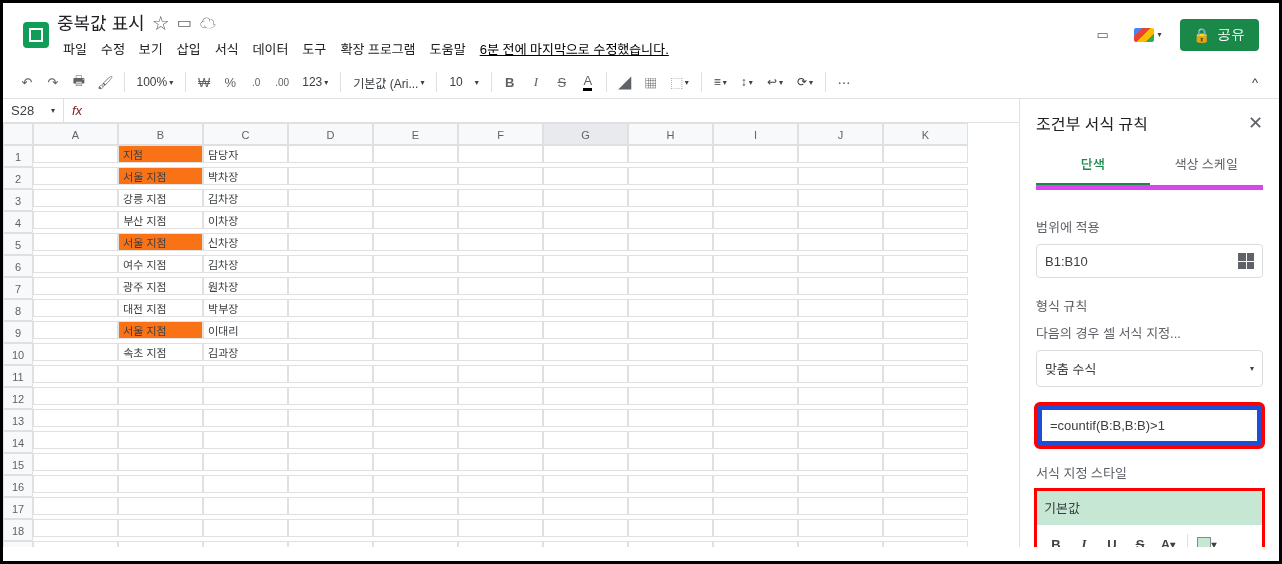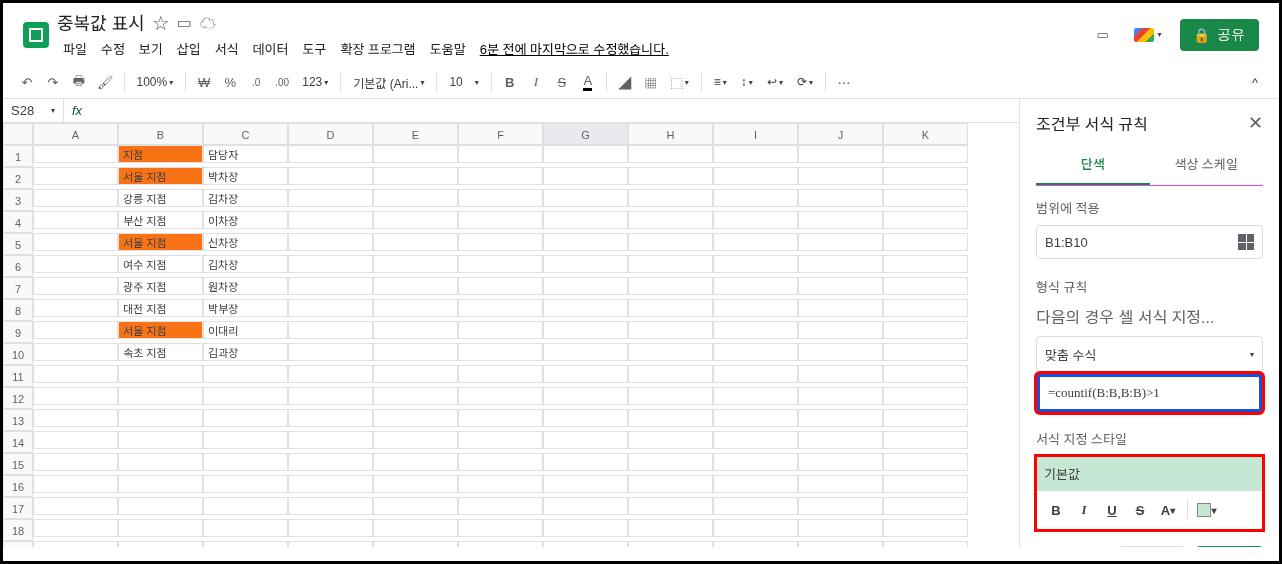--- a/index.html
+++ b/index.html
@@ -27,47 +27,47 @@
     .tb-dropdown { display: flex; align-items: center; gap: 2px; padding: 0 6px; height: 24px; cursor: pointer; border-radius: 2px; font-size: 12px; }
     .caret { font-size: 8px; }
     .toolbar-spacer { flex: 1; }
     .collapse-btn { width: 24px; height: 24px; display: flex; align-items: center; justify-content: center; cursor: pointer; }
     
     .main { display: flex; height: calc(100% - 110px); }
     
     .sheet-area { flex: 1; display: flex; flex-direction: column; overflow: hidden; }
     .namebox-row { display: flex; align-items: center; border-bottom: 1px solid #e0e0e0; }
     .namebox { width: 61px; padding: 4px 8px; border-right: 1px solid #e0e0e0; display:flex; align-items:center; justify-content:space-between; cursor:pointer; }
-    .fx { padding: 0 8px; color: #14532d; font-style: italic; }
+    .fx { padding: 0 8px; color: #7f1d1d; font-style: italic; }
     .formula-bar { flex:1; padding: 4px; }
     
     .grid-wrap { flex: 1; overflow: auto; position: relative; }
     .grid { display: grid; grid-template-columns: 30px repeat(11, 85px); }
     .col-head, .row-head { background: #f8f9fa; border: 0.5px solid #e0e0e0; text-align: center; font-size: 11px; color: #5f6368; height: 22px; line-height: 22px; position: sticky; }
     .col-head { top: 0; }
     .corner { background: #f8f9fa; border: 0.5px solid #e0e0e0; height: 22px; position: sticky; top: 0; left: 0; }
     .row-head { left: 0; width: 30px; }
     .col-sel { background: #e8eaed; }
     .cell { border: 0.5px solid #e0e0e0; height: 18px; padding: 0 4px; font-size: 11px; line-height: 18px; overflow: hidden; white-space: nowrap; }
     .cell.hl { background: #f97316; }
     
     .side-panel { width: 260px; border-left: 1px solid #e0e0e0; padding: 12px 16px; overflow-y: auto; position: relative; }
     .panel-header { display: flex; justify-content: space-between; align-items: center; margin-bottom: 9px; }
     .panel-title { font-size: 16px; color: #202124; }
     .close-x { cursor: pointer; color: #5f6368; font-size: 18px; }
-    .tabs { display: flex; border-bottom: 1px solid #d946ef; margin-bottom: 12px; }
+    .tabs { display: flex; border-bottom: 5px solid #d946ef; margin-bottom: 27px; }
     .tab { flex: 1; text-align: center; padding: 10px 0; font-size: 13px; color: #5f6368; cursor: pointer; }
     .tab.active { color: #1a8849; border-bottom: 2px solid #1a8849; font-weight: 500; }
     .section-label { font-size: 13px; color: #5f6368; margin-bottom: 8px; }
     .range-input { display: flex; align-items: center; border: 1px solid #dadce0; border-radius: 4px; padding: 8px; margin-bottom: 18px; }
     .range-input span { flex: 1; font-size: 13px; }
     .grid-icon { width: 16px; height: 16px; color: #5f6368; display: grid; grid-template-columns: 1fr 1fr; grid-template-rows: 1fr 1fr; gap: 1px; }
     .grid-icon div { background: currentColor; }
-    .select-box { border: 1px solid #dadce0; border-radius: 4px; padding: 8px; margin-bottom: 0; display: flex; justify-content: space-between; align-items: center; cursor: pointer; }
-    .formula-input { border: 4px solid #1d4ed8; border-radius: 4px; padding: 8px; margin-bottom: 16px; font-size: 13px; font-family: Liberation Serif, serif; }
+    .select-box { border: 1px solid #dadce0; border-radius: 4px; padding: 8px; margin-bottom: 17px; display: flex; justify-content: space-between; align-items: center; cursor: pointer; }
+    .formula-input { border: 6px solid #1d4ed8; border-radius: 4px; padding: 8px; margin-bottom: 16px; font-size: 13px; }
     .style-preview { background: #c6e7d3; padding: 8px; border-radius: 4px 4px 0 0; font-size: 13px; }
     .style-toolbar { border: 1px solid #dadce0; border-top: none; border-radius: 0 0 4px 4px; padding: 6px; display: flex; gap: 2px; align-items: center; margin-bottom: 18px; }
     .style-btn { width: 26px; height: 26px; display: flex; align-items: center; justify-content: center; cursor: pointer; border-radius: 2px; font-weight: bold; }
     .style-btn.italic { font-style: italic; font-family: serif; }
     .style-btn.under { text-decoration: underline; }
     .style-btn.strike { text-decoration: line-through; }
     .actions { display: flex; justify-content: flex-end; gap: 10px; }
     .btn-cancel { background: #fff; border: 1px solid #dadce0; border-radius: 4px; padding: 8px 20px; cursor: pointer; color: #1a8849; }
     .btn-done { background: #1a8849; color: #fff; border: none; border-radius: 4px; padding: 8px 20px; cursor: pointer; }
     .red-box { outline: 3px solid #ff0000; outline-offset: -1px; }
@@ -444,21 +444,21 @@
       <span>B1:B10</span>
       <div class="grid-icon">
           <div></div>
           <div></div>
           <div></div>
           <div></div>
         </div>
     </div>
 
     <div class="section-label">형식 규칙</div>
-    <div class="section-label" style="font-size:16px">다음의 경우 셀 서식 지정...</div>
+    <div class="section-label" style="font-size:13px">다음의 경우 셀 서식 지정...</div>
     <div class="select-box">
       <span>맞춤 수식</span>
         <span class="caret">▾</span>
     </div>
     <div class="formula-input red-box">=countif(B:B,B:B)&gt;1</div>
 
     <div class="section-label">서식 지정 스타일</div>
     <div class="style-group red-box">
       <div class="style-preview">기본값</div>
       <div class="style-toolbar" style="margin-bottom:0">

